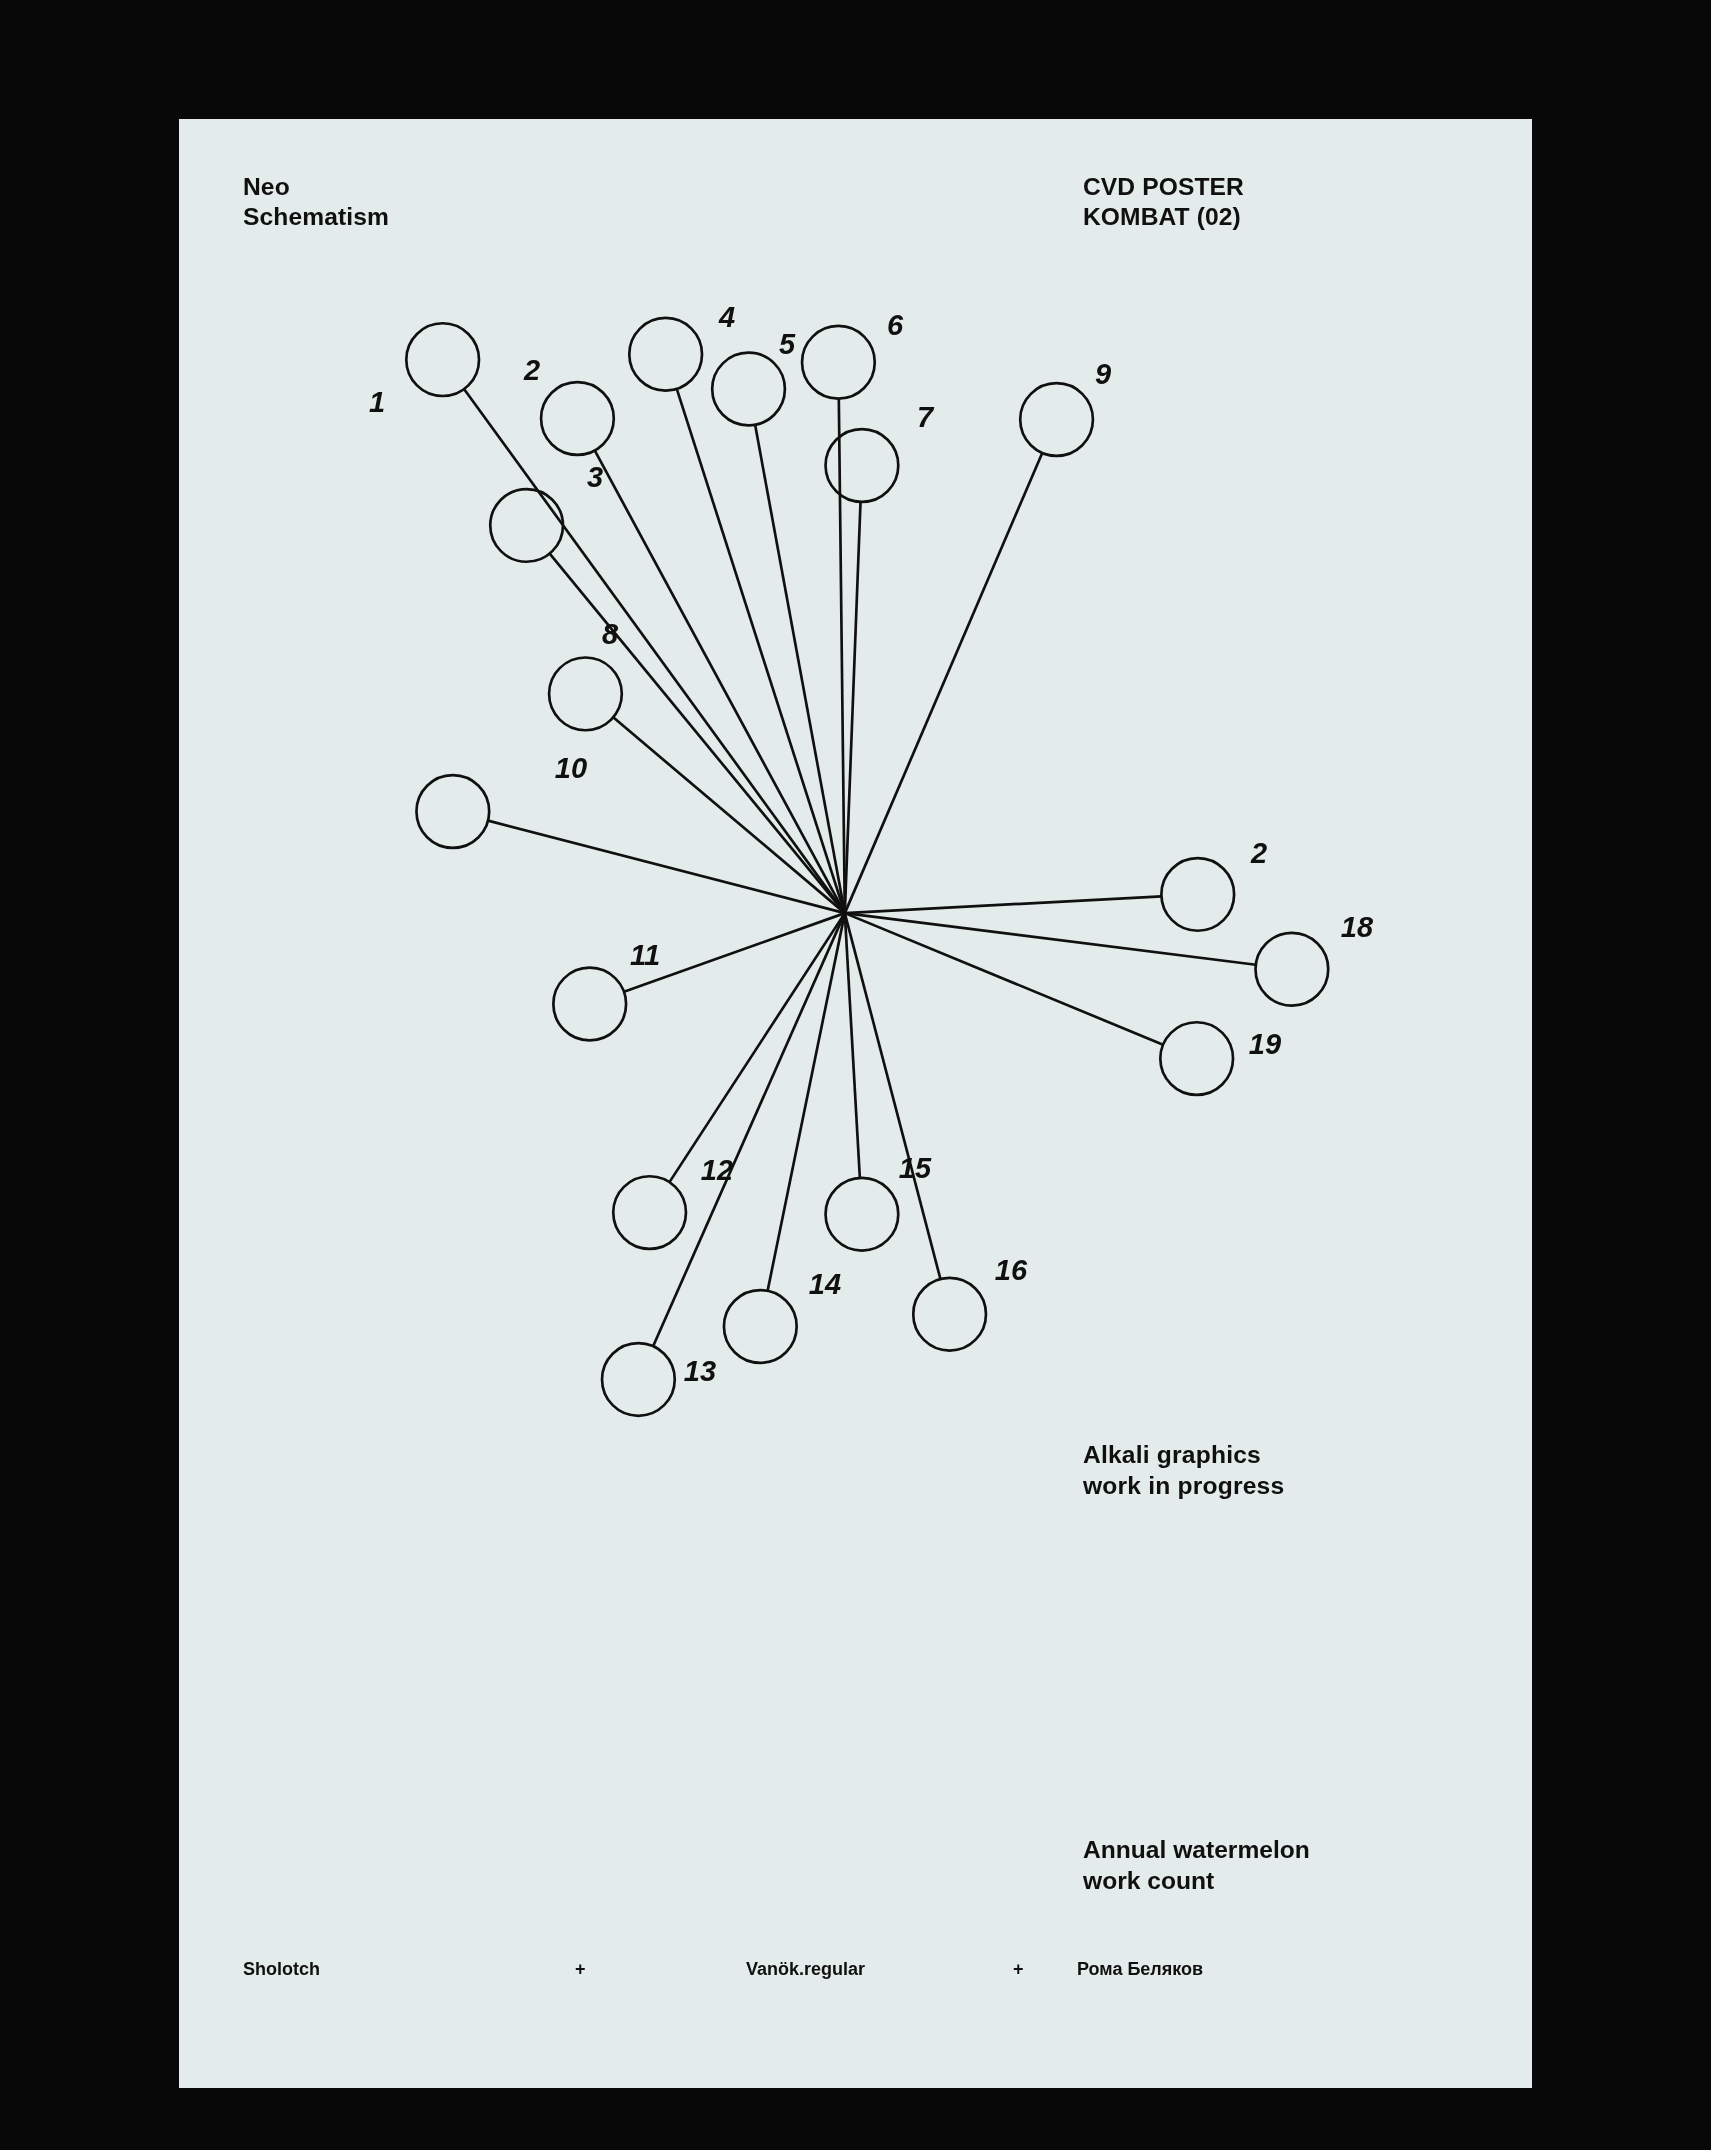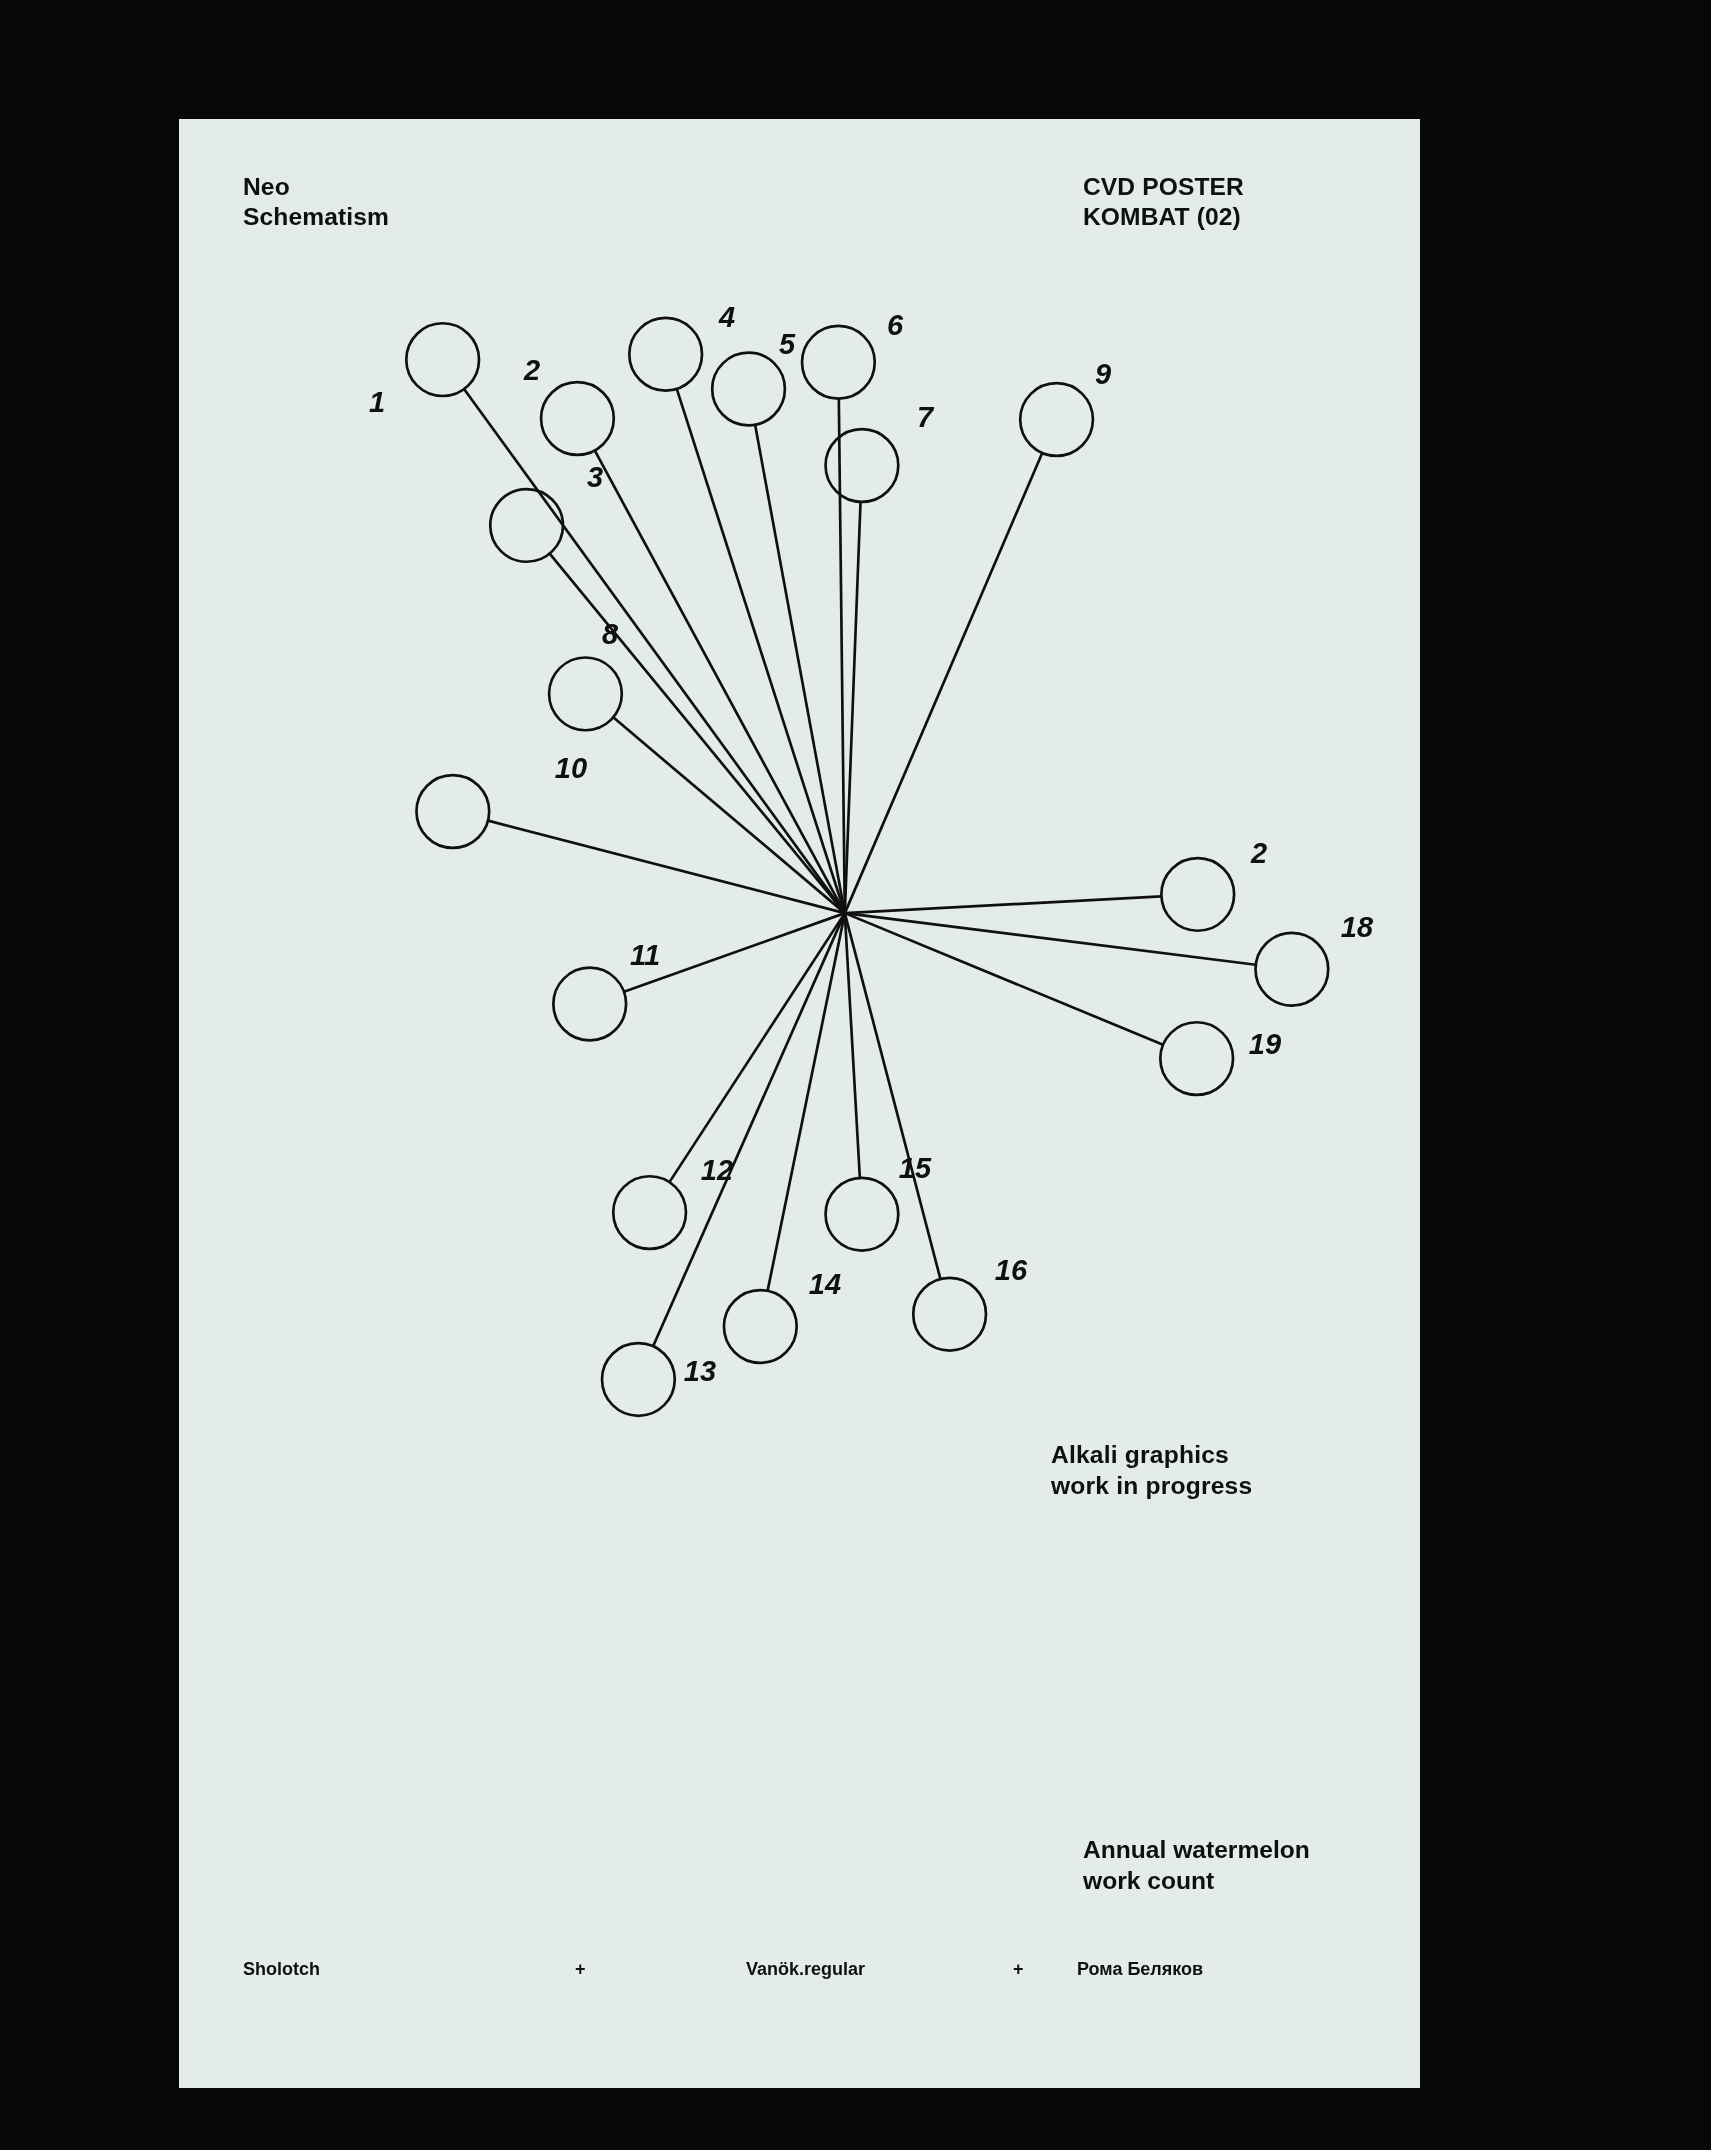--- a/index.html
+++ b/index.html
@@ -10,21 +10,21 @@
   body {
     width: 1712px;
     height: 2151px;
     font-family: "Liberation Sans", sans-serif;
     overflow: hidden;
   }
   #poster-frame {
     position: absolute;
     left: 179px;
     top: 119px;
-    width: 1241px;
+    width: 1353px;
     height: 1969px;
     background: #e3ecea;
   }
   .hdr {
     position: absolute;
     font-weight: bold;
     font-size: 24.6px;
     line-height: 1.22;
     color: #101010;
     letter-spacing: 0.1px;
@@ -56,21 +56,21 @@
   }
   .body-note {
     position: absolute;
     font-weight: bold;
     font-size: 24.6px;
     line-height: 1.25;
     color: #101010;
     white-space: pre-line;
   }
   #note-alkali {
-    left: 872px;
+    left: 904px;
     top: 1321px;
     letter-spacing: 0.2px;
   }
   #note-annual {
     left: 904px;
     top: 1716px;
   }
   #credits {
     position: absolute;
     left: 64px;

